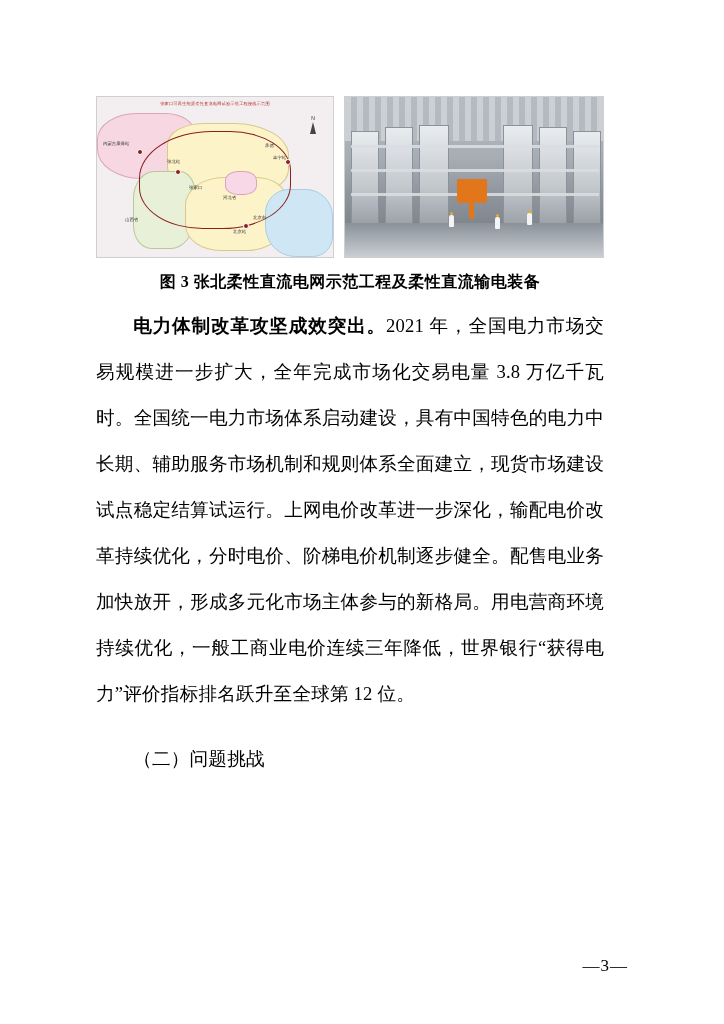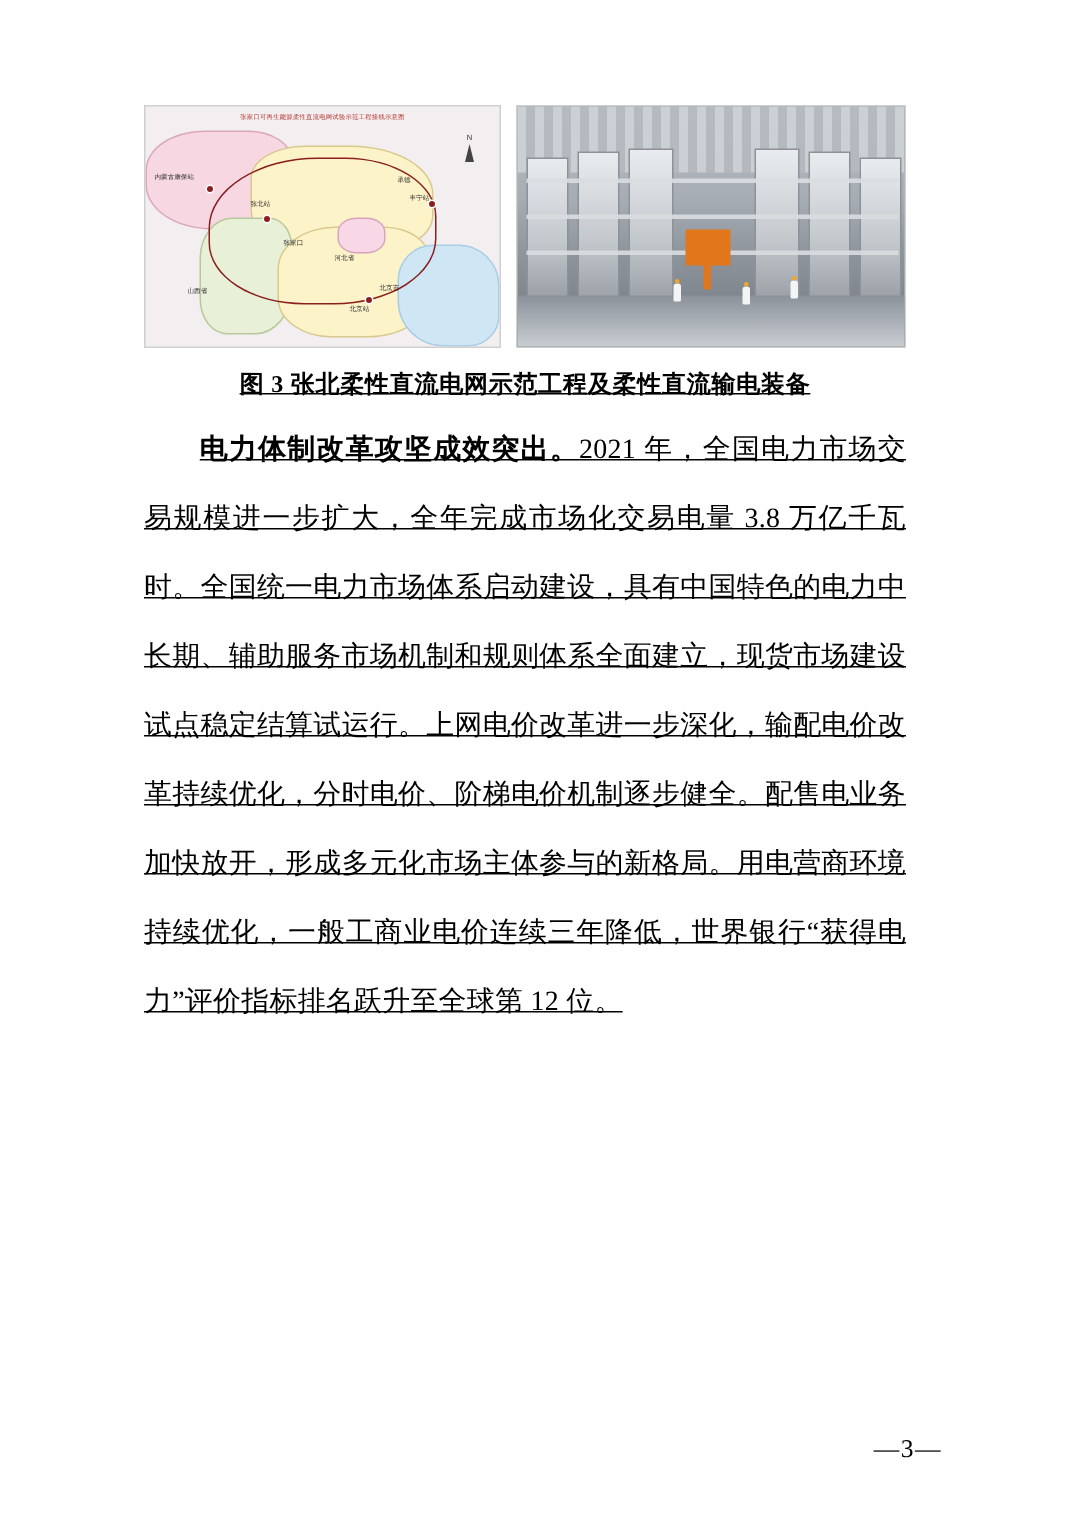--- a/index.html
+++ b/index.html
@@ -13,23 +13,22 @@
     height: 1024px;
     background: #ffffff;
     overflow: hidden;
     font-family: "Liberation Serif", "DejaVu Serif", serif;
     color: #000000;
     box-sizing: border-box;
   }
   .content {
     position: absolute;
     left: 96px;
-    top: 70px;
+    top: 96px;
     width: 508px;
-    text-decoration: underline;
   }
 
   
   .figure-row {
     display: flex;
     gap: 10px;
     width: 100%;
     height: 162px;
   }
   .fig-box {
@@ -267,18 +266,19 @@
         <div class="ph-person" style="left:104px; top:118px;"></div>
         <div class="ph-person" style="left:150px; top:120px;"></div>
         <div class="ph-person" style="left:182px; top:116px;"></div>
       </div>
     </div>
 
     <div class="caption">图 3 张北柔性直流电网示范工程及柔性直流输电装备</div>
 
     <p class="para"><span class="b">电力体制改革攻坚成效突出。</span><span>2021 年，全国电力市场交易规模进一步扩大，全年完成市场化交易电量 3.8 万亿千瓦时。全国统一电力市场体系启动建设，具有中国特色的电力中长期、辅助服务市场机制和规则体系全面建立，现货市场建设试点稳定结算试运行。上网电价改革进一步深化，输配电价改革持续优化，分时电价、阶梯电价机制逐步健全。配售电业务加快放开，形成多元化市场主体参与的新格局。用电营商环境持续优化，一般工商业电价连续三年降低，世界银行“获得电力”评价指标排名跃升至全球第 12 位。</span></p>
 
+    <p class="para">（二）问题挑战</p>
 
 
   </div>
 
   <div class="pageno">—3—</div>
 </div>
 
 </body></html>

